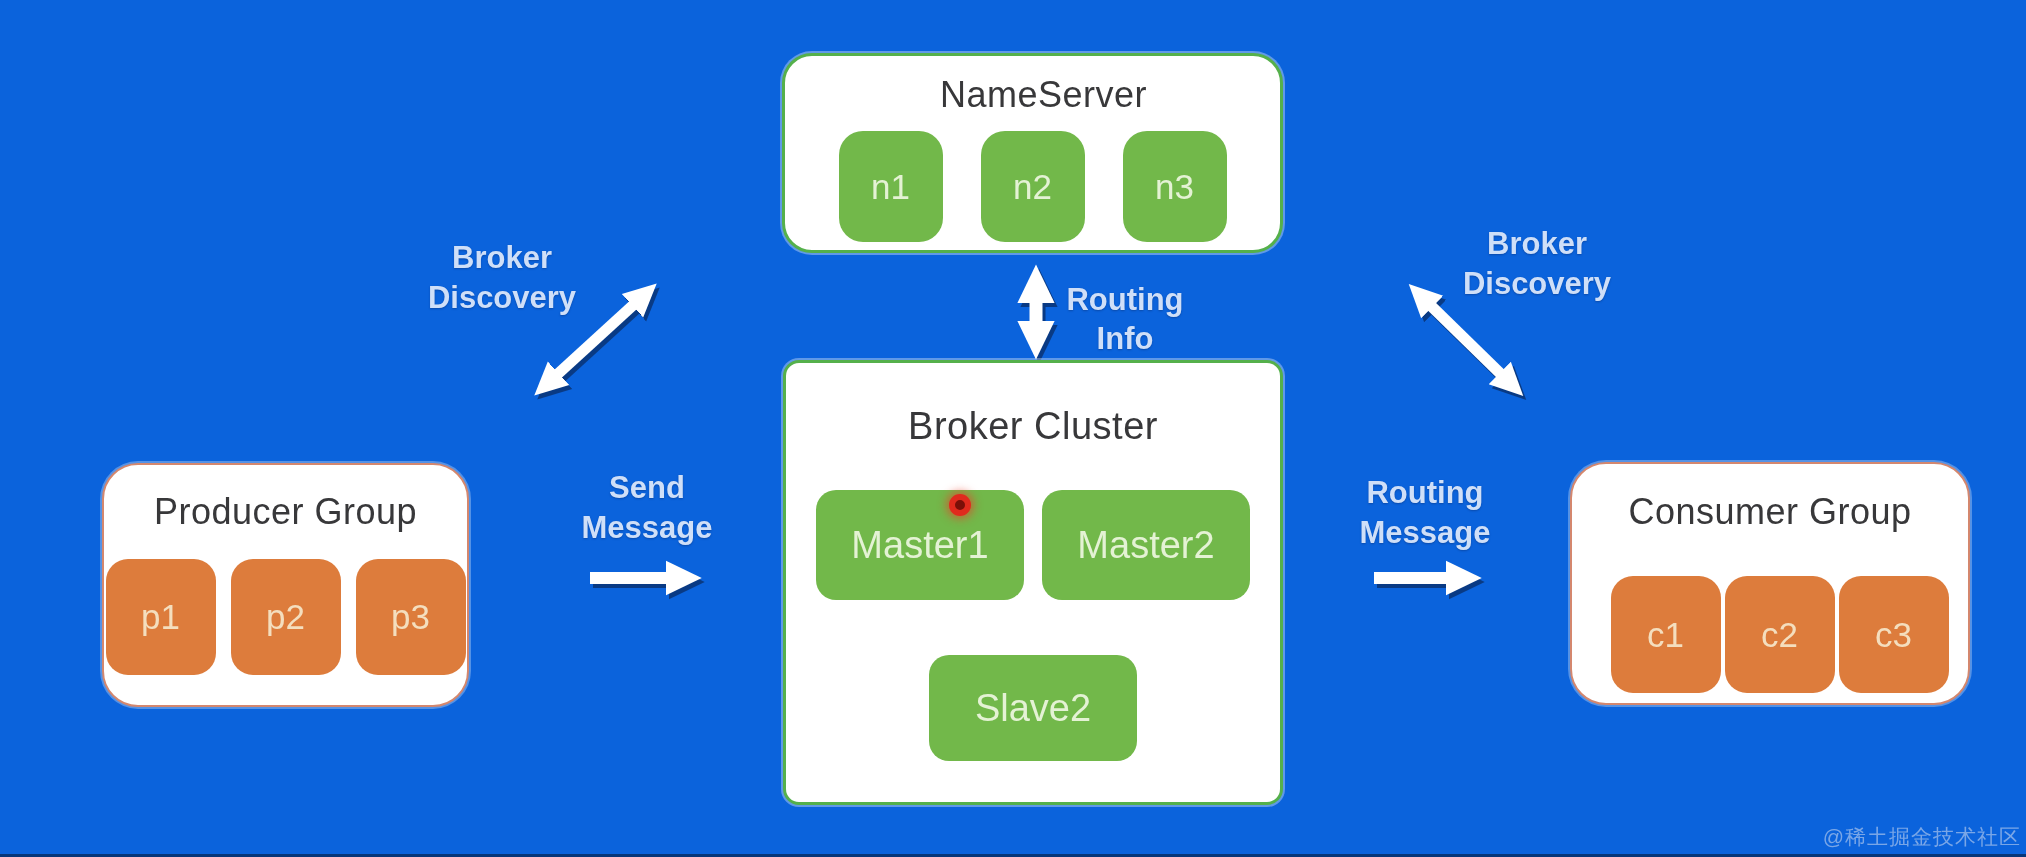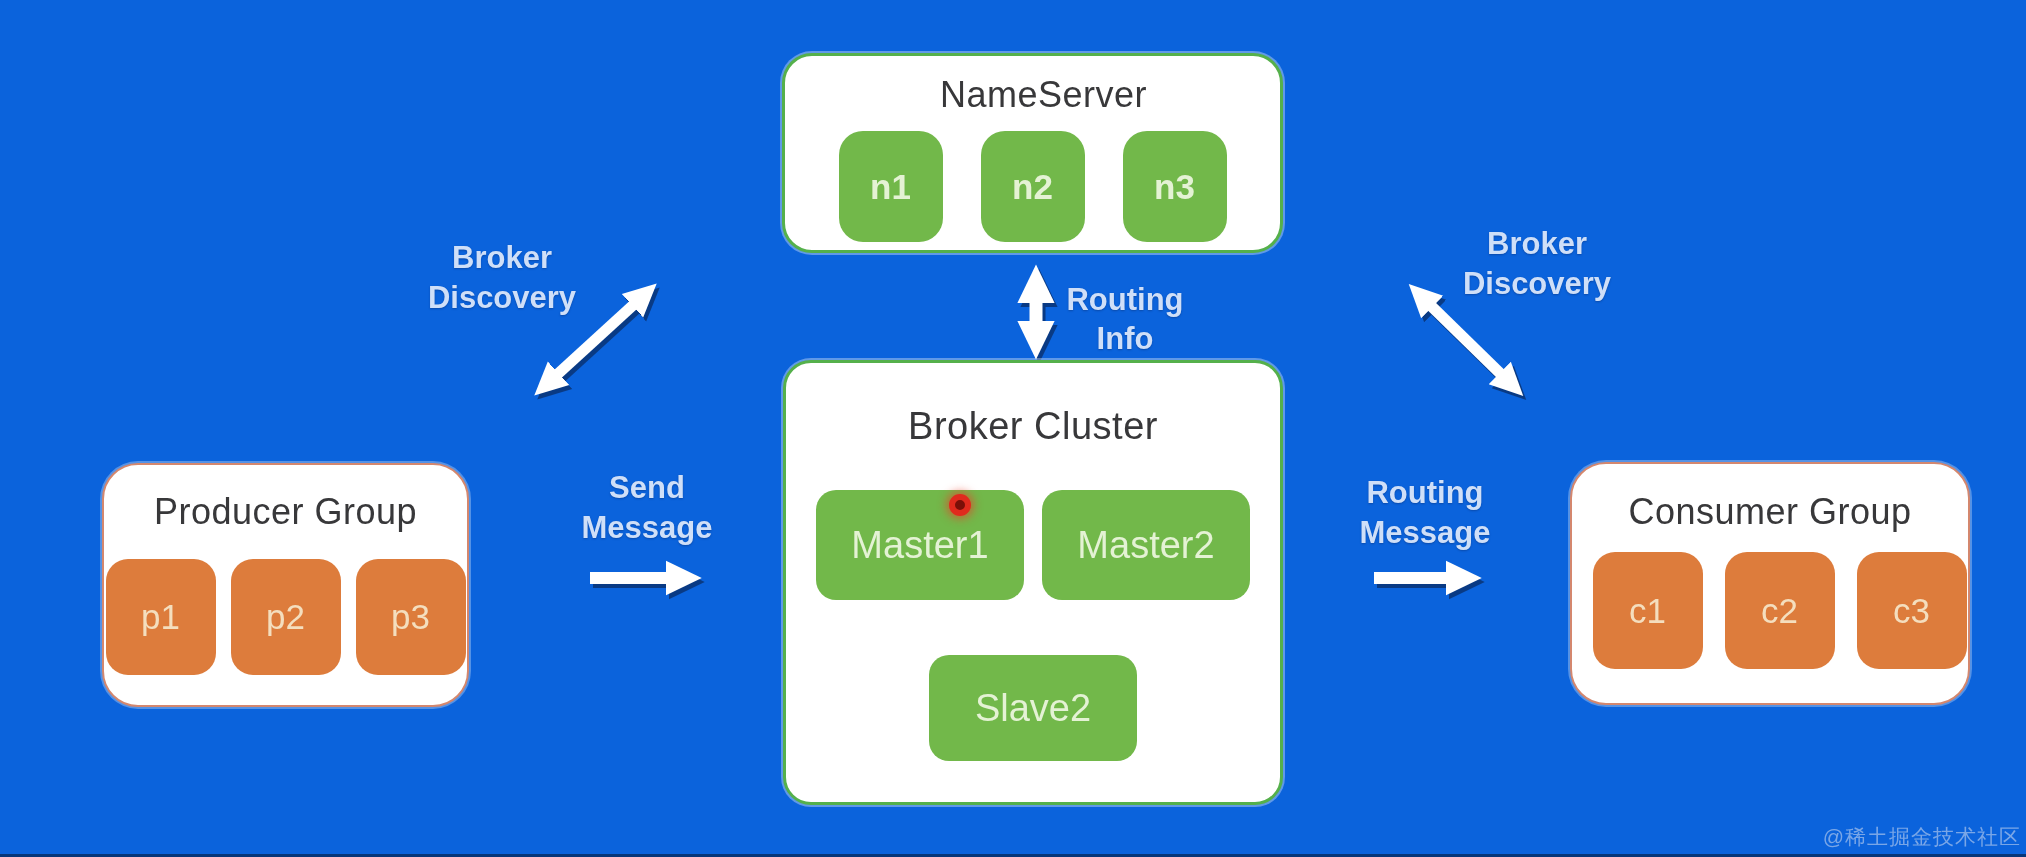--- a/index.html
+++ b/index.html
@@ -27,40 +27,40 @@
     display:flex; align-items:center; justify-content:center;
     font-size:35px;
   }
   .node.green  { background:var(--green,#72b84a);  color:var(--green-text,#e4f2d4);  border-radius:24px; }
   .node.orange { background:var(--orange,#dd7c3c); color:var(--orange-text,#f4debe); border-radius:22px; }
 
   
   #nameserver { left:782px; top:53px; width:501px; height:200px; border-radius:30px; }
   #nameserver .panel-title { top:18px; font-size:36px;padding-left:22px; }
   #nameserver .node-row { top:75px; gap:38px; }
-  #nameserver .node { width:104px; height:111px;font-weight:bold; }
+  #nameserver .node { width:104px; height:111px; }
 
   
-  #broker-cluster { left:783px; top:360px; width:500px; height:445px; border-radius:28px; }
+  #broker-cluster { left:783px; top:360px; width:500px; height:445px; border-radius:16px; }
   #broker-cluster .panel-title { top:42px; font-size:38px; }
   #broker-cluster .node-row.masters { top:127px; gap:18px; }
   #broker-cluster .node-row.slaves  { top:292px; gap:20px; }
   #broker-cluster .node { width:208px; height:110px; font-size:38px; border-radius:20px; }
   #broker-cluster .node-row.slaves .node { height:106px; }
 
   
   #producer-group { left:102px; top:463px; width:367px; height:244px; border-radius:36px; }
   #producer-group .panel-title { top:26px; font-size:36px; }
   #producer-group .node-row { top:94px; gap:15px; }
   #producer-group .node { width:110px; height:116px; }
 
   
   #consumer-group { left:1570px; top:462px; width:400px; height:243px; border-radius:36px; }
   #consumer-group .panel-title { top:27px; font-size:36px; }
-  #consumer-group .node-row { top:88px; gap:22px;padding-left:19px; }
+  #consumer-group .node-row { top:112px; gap:4px;padding-left:19px; }
   #consumer-group .node { width:110px; height:117px; }
 
   
   .float-label {
     position:absolute; text-align:center;
     color:var(--label,#cfdff8);
     font-size:31px; line-height:40px; font-weight:600;
     text-shadow:0 1px 2px rgba(8,30,80,.35);
   }
   #label-broker-discovery-left  { left:417px;  top:238px;  width:170px; }

